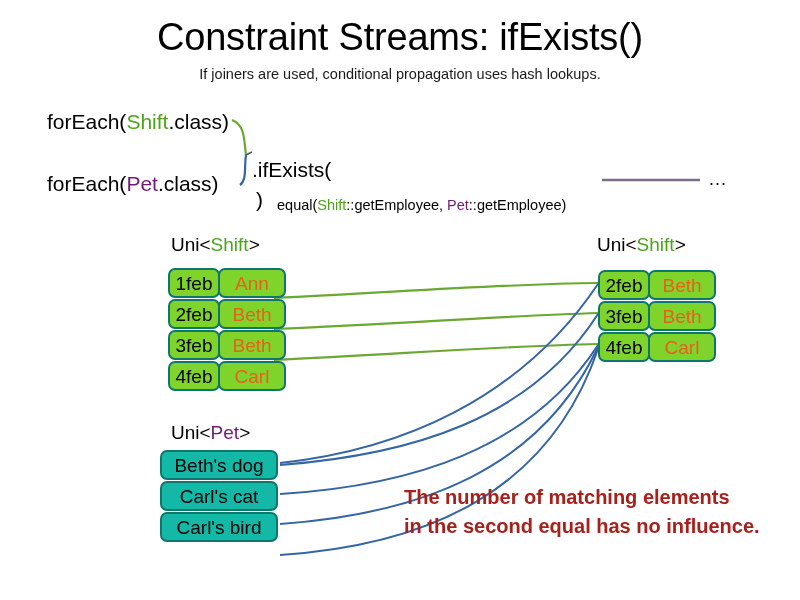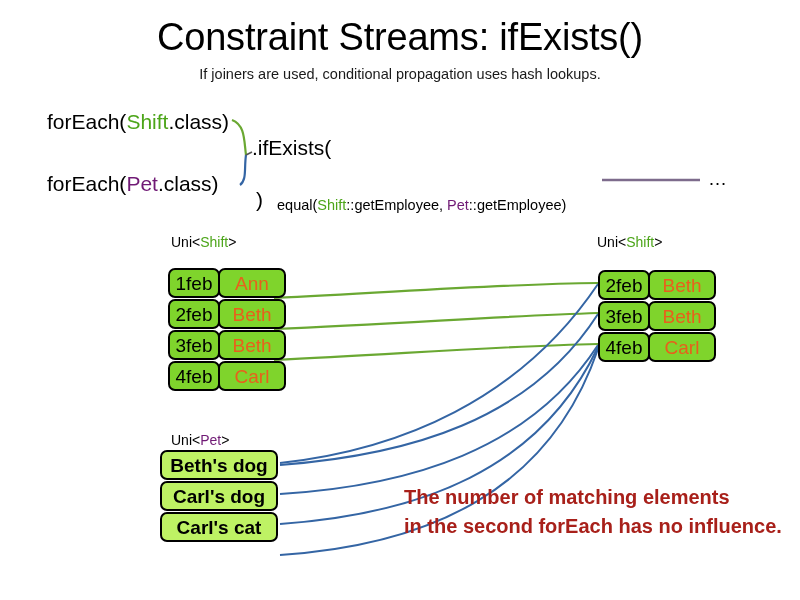--- a/index.html
+++ b/index.html
@@ -44,21 +44,21 @@
   
   .code-line {
     position: absolute;
     font-size: 21px;
     color: #000000;
     white-space: nowrap;
     text-align: right;
   }
   .code-foreach-shift { left: 47px; top: 110px; }
   .code-foreach-pet   { left: 47px; top: 172px; }
-  .code-ifexists      { left: 252px; top: 136px; }
+  .code-ifexists      { left: 252px; top: 158px; }
   .code-paren-close   { left: 256px; top: 188px; }
   .code-equal {
     position: absolute;
     left: 277px;
     top: 169px;
     font-size: 14.5px;
     color: #000000;
     white-space: nowrap;
     margin-top: 28px;
   }
@@ -71,39 +71,39 @@
     left: 0;
     top: 0;
     width: 800px;
     height: 600px;
     pointer-events: none;
   }
 
   
   .stream-label {
     position: absolute;
-    font-size: 14px;
+    font-size: 19px;
     color: #000000;
     white-space: nowrap;
   }
   .label-left-shift  { left: 171px; top: 234px; }
   .label-right-shift { left: 597px; top: 234px; }
-  .label-left-pet    { left: 171px; top: 432px; }
+  .label-left-pet    { left: 171px; top: 422px; }
 
   
   .tuple-table {
     position: absolute;
   }
   .tuple-row {
     display: flex;
     height: 30px;
     margin-bottom: 1px;
   }
   .cell {
-    border: 2px solid #000000;
+    border: 2px solid #0f766e;
     border-radius: 7px;
     box-sizing: border-box;
     display: flex;
     align-items: center;
     justify-content: center;
     font-size: 19px;
     line-height: 1;
     overflow: hidden;
   }
   .cell-shift-date {
@@ -111,24 +111,23 @@
     color: #000000;
     width: 52px;
   }
   .cell-shift-emp {
     background: #7fd42c;
     color: #e8601c;
     width: 68px;
     margin-left: -2px;
   }
   .cell-pet {
-    background: #bef264;
+    background: #14b8a6;
     color: #000000;
     width: 118px;
-    font-weight: bold;
   }
   .table-left-shift  { left: 168px; top: 268px; }
   .table-right-shift { left: 598px; top: 270px; }
   .table-left-pet    { left: 160px; top: 450px; }
 
   
   .annotation {
     position: absolute;
     left: 404px;
     top: 483px;
@@ -228,25 +227,25 @@
       <div class="cell cell-shift-date">4feb</div>
       <div class="cell cell-shift-emp">Carl</div>
     </div>
   </div>
 
   <div class="tuple-table table-left-pet">
     <div class="tuple-row">
       <div class="cell cell-pet">Beth's dog</div>
     </div>
     <div class="tuple-row">
-      <div class="cell cell-pet">Carl's dog</div>
-    </div>
-    <div class="tuple-row">
       <div class="cell cell-pet">Carl's cat</div>
+    </div>
+    <div class="tuple-row">
+      <div class="cell cell-pet">Carl's bird</div>
     </div>
   </div>
 
   <div class="annotation">
     <div>The number of matching elements</div>
-    <div>in the second forEach has no influence.</div>
+    <div>in the second equal has no influence.</div>
   </div>
 
 </div>
 
 </body></html>

